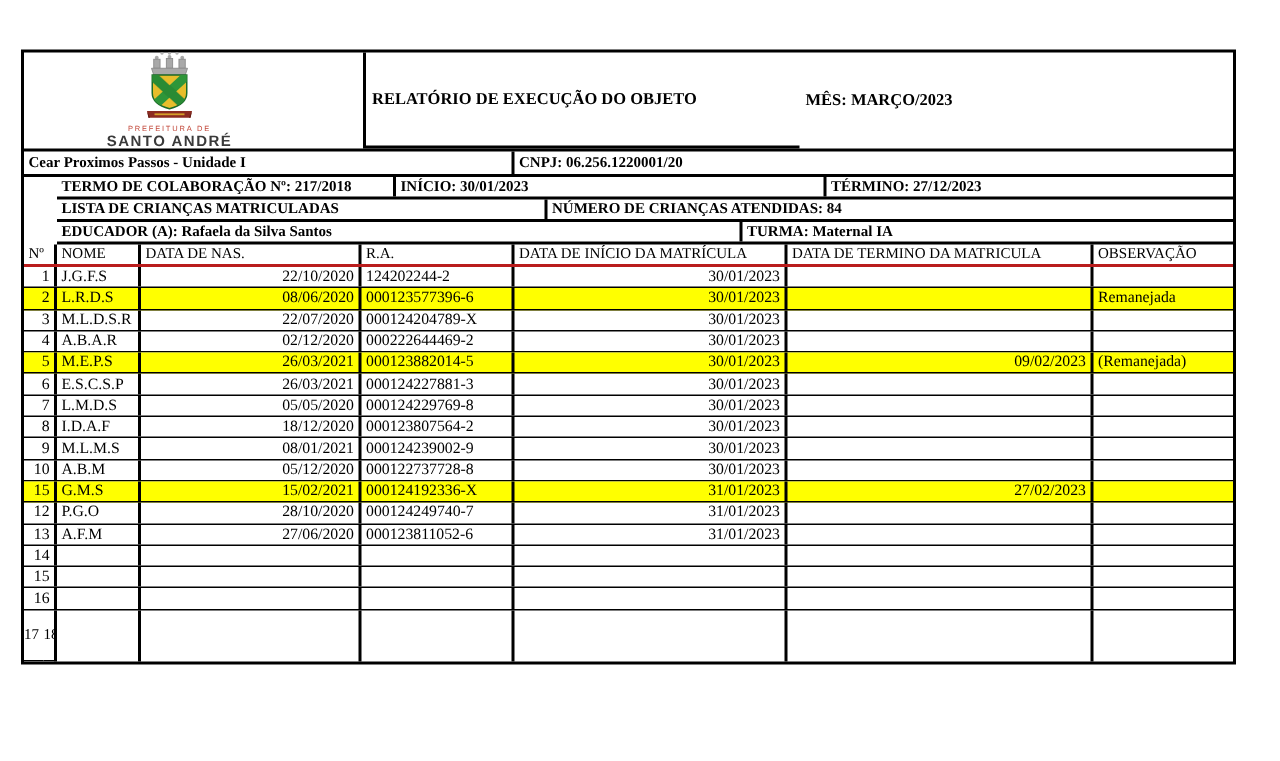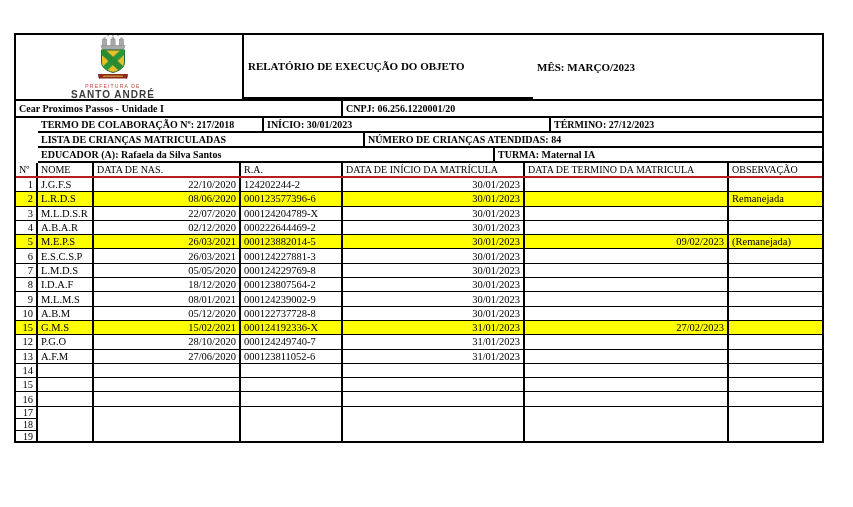--- a/index.html
+++ b/index.html
@@ -33,21 +33,21 @@
   .cell { border-right:2px solid #000; padding:0 3px; white-space:nowrap; overflow:hidden; display:flex; align-items:center; }
   .cell:last-child { border-right:none; }
   .hdr { height:15px; border-bottom:2px solid #b91c1c; font-weight:normal; font-size:10px; flex:0 0 auto; }
   .trow { height:14.3px; border-bottom:1px solid #000; font-size:10.5px; flex:0 0 auto; }
   .r { justify-content:flex-end; }
   .hl { background:#ffff00; }
 
   
   .tail { flex:1 1 auto; }
   .tail .cell { height:100%; padding:0; }
-  .numstack { display:flex; flex-direction:column; width:100%; height:100%; }
+  .numstack { display:flex; flex-direction:row; width:100%; height:100%; }
   .numstack div { flex:1; display:flex; align-items:center; justify-content:flex-end; padding-right:3px; font-size:10px; }
   .numstack div:not(:last-child) { border-bottom:1px solid #000; }
 </style>
 </head>
 <body>
 
 <div class="page">
   <div class="sheet">
 
     <div class="head">

